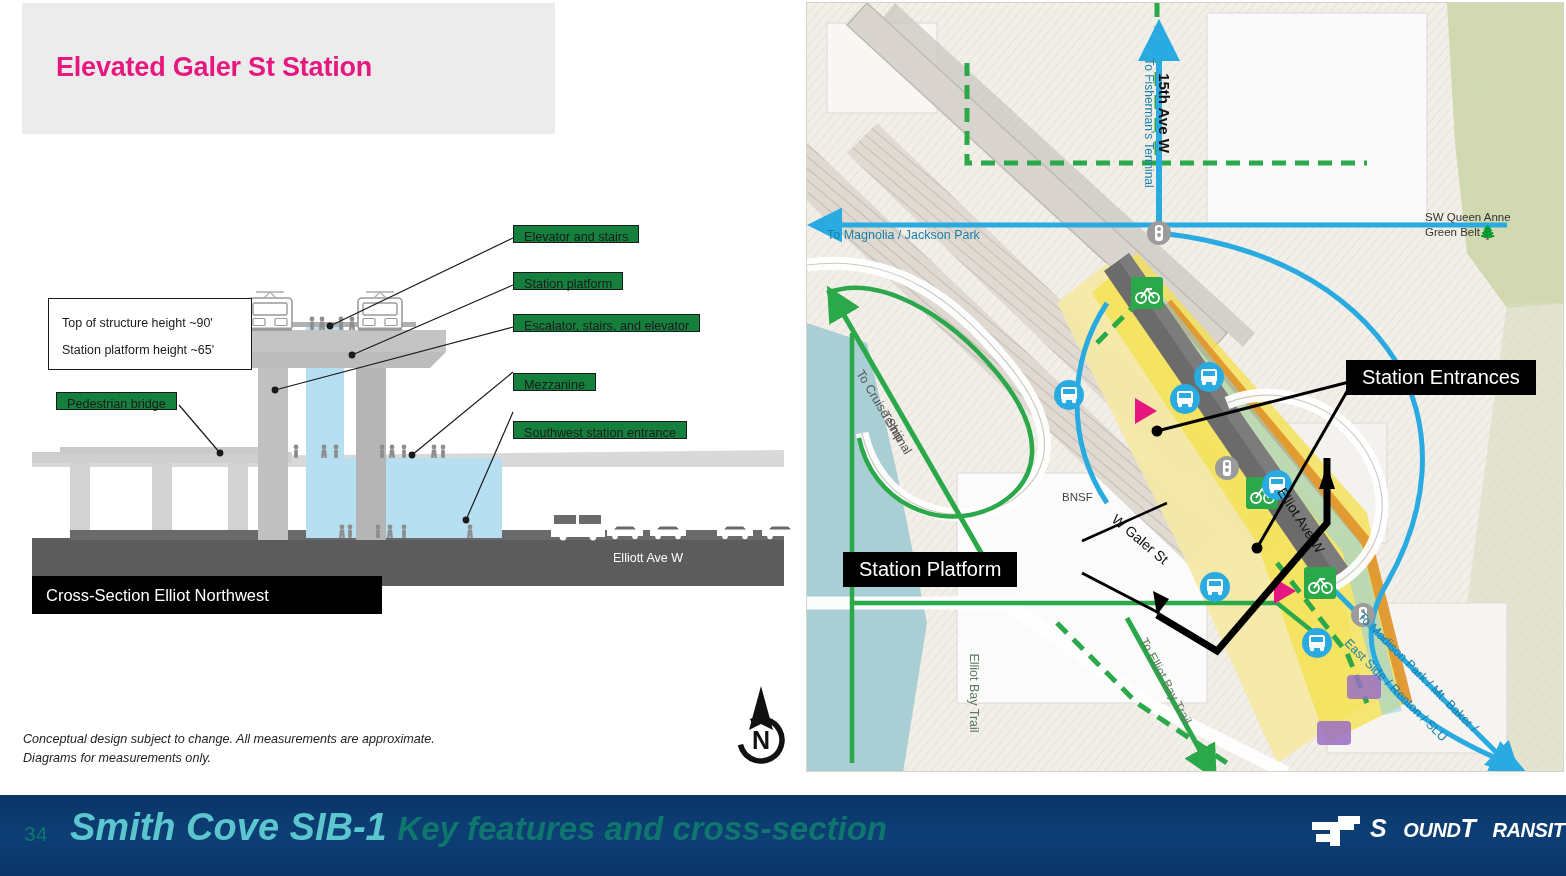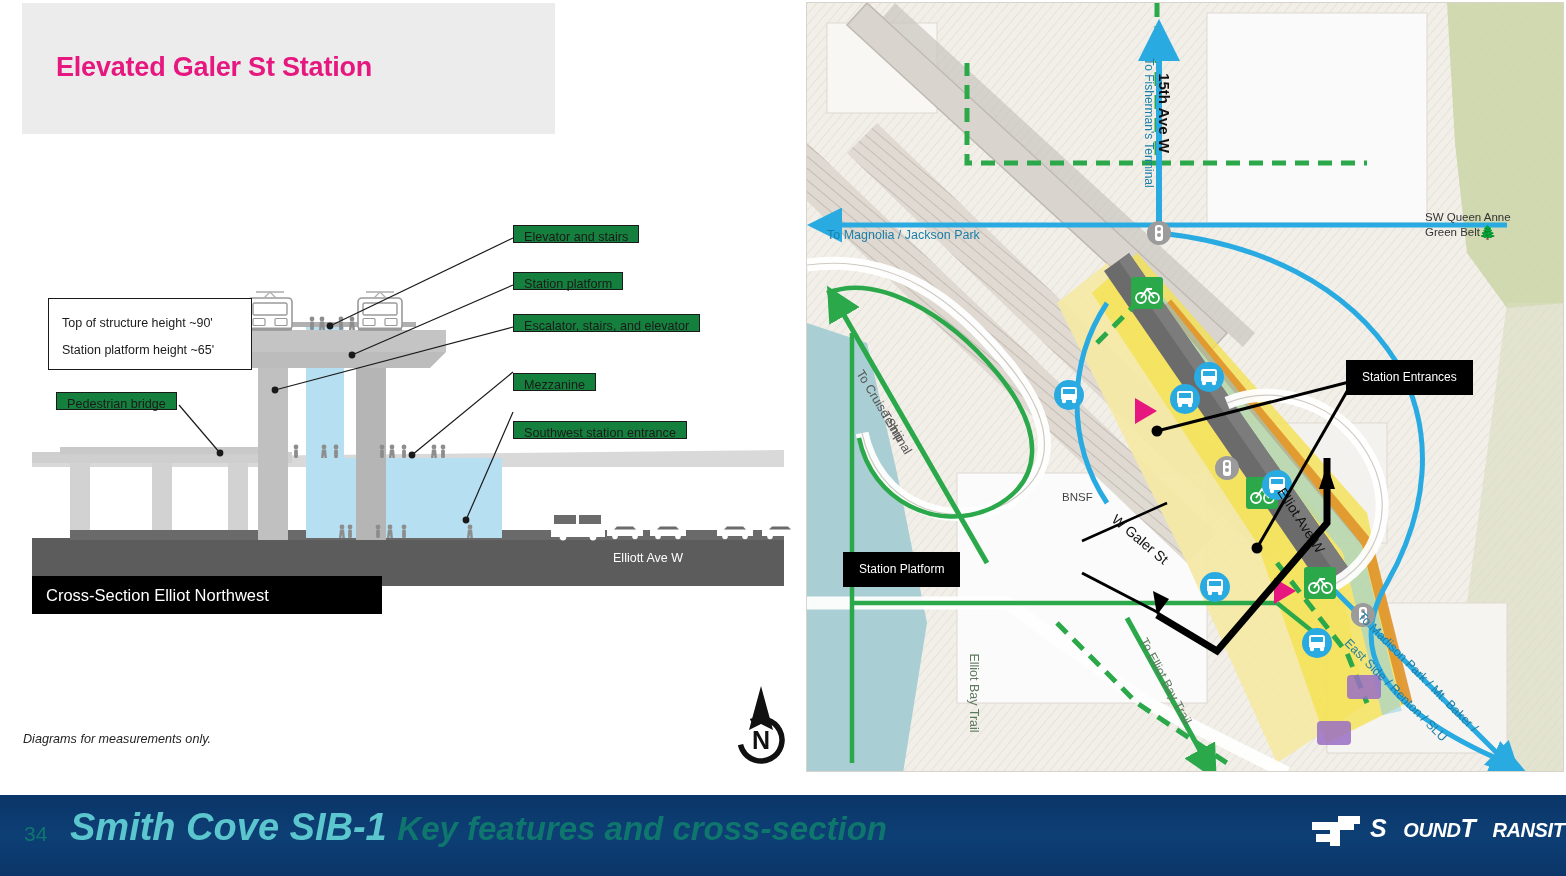--- a/index.html
+++ b/index.html
@@ -74,21 +74,21 @@
   
   #map {
     position: absolute; left: 806px; top: 2px; width: 758px; height: 770px;
     overflow: hidden; background: #efece6;
     border: 1px solid #d8d4cc;
   }
   #map-svg { position: absolute; left: 0; top: 0; }
 
   .map-callout {
     position: absolute; background: #000; color: #fff;
-    font-size: 12px; height: 35px; line-height: 35px;
+    font-size: 20px; height: 35px; line-height: 35px;
     padding: 0 16px; white-space: nowrap; z-index: 40;
   }
   #mc-entr { left: 1346px; top: 360px; }
   #mc-plat { left: 843px; top: 552px; }
 
   
   #footer {
     position: absolute; left: 0; top: 795px; width: 1566px; height: 81px;
     background: #0b3a6f;
     background: linear-gradient(180deg,#0a3568 0%,#0d3f75 50%,#0a3568 100%);
@@ -291,20 +291,21 @@
   <div class="callout" id="cl-0">Elevator and stairs</div>
   <div class="callout" id="cl-1">Station platform</div>
   <div class="callout" id="cl-2">Escalator, stairs, and elevator</div>
   <div class="callout" id="cl-3">Mezzanine</div>
   <div class="callout" id="cl-4">Southwest station entrance</div>
   <div class="callout" id="cl-ped">Pedestrian bridge</div>
 
   <div id="xsec-caption">Cross-Section Elliot Northwest</div>
 
   <div id="footnote">
+    <div>Conceptual design subject to change. All measurements are approximate.</div>
     <div>Diagrams for measurements only.</div>
   </div>
 
   <svg id="north" viewBox="0 0 62 82">
     <path d="M31 4 L43 48 L31 42 L19 48 Z" fill="#111"></path>
     <path d="M31 17 A22 22 0 1 0 31 17" fill="none"></path>
     <circle cx="31" cy="58" r="21" fill="none" stroke="#111" stroke-width="5.5" stroke-dasharray="104 28" transform="rotate(-118 31 58)"></circle>
     <text x="31" y="67" text-anchor="middle" font-family="Liberation Sans, sans-serif" font-size="25" font-weight="bold" fill="#111">N</text>
   </svg>
 </div>

